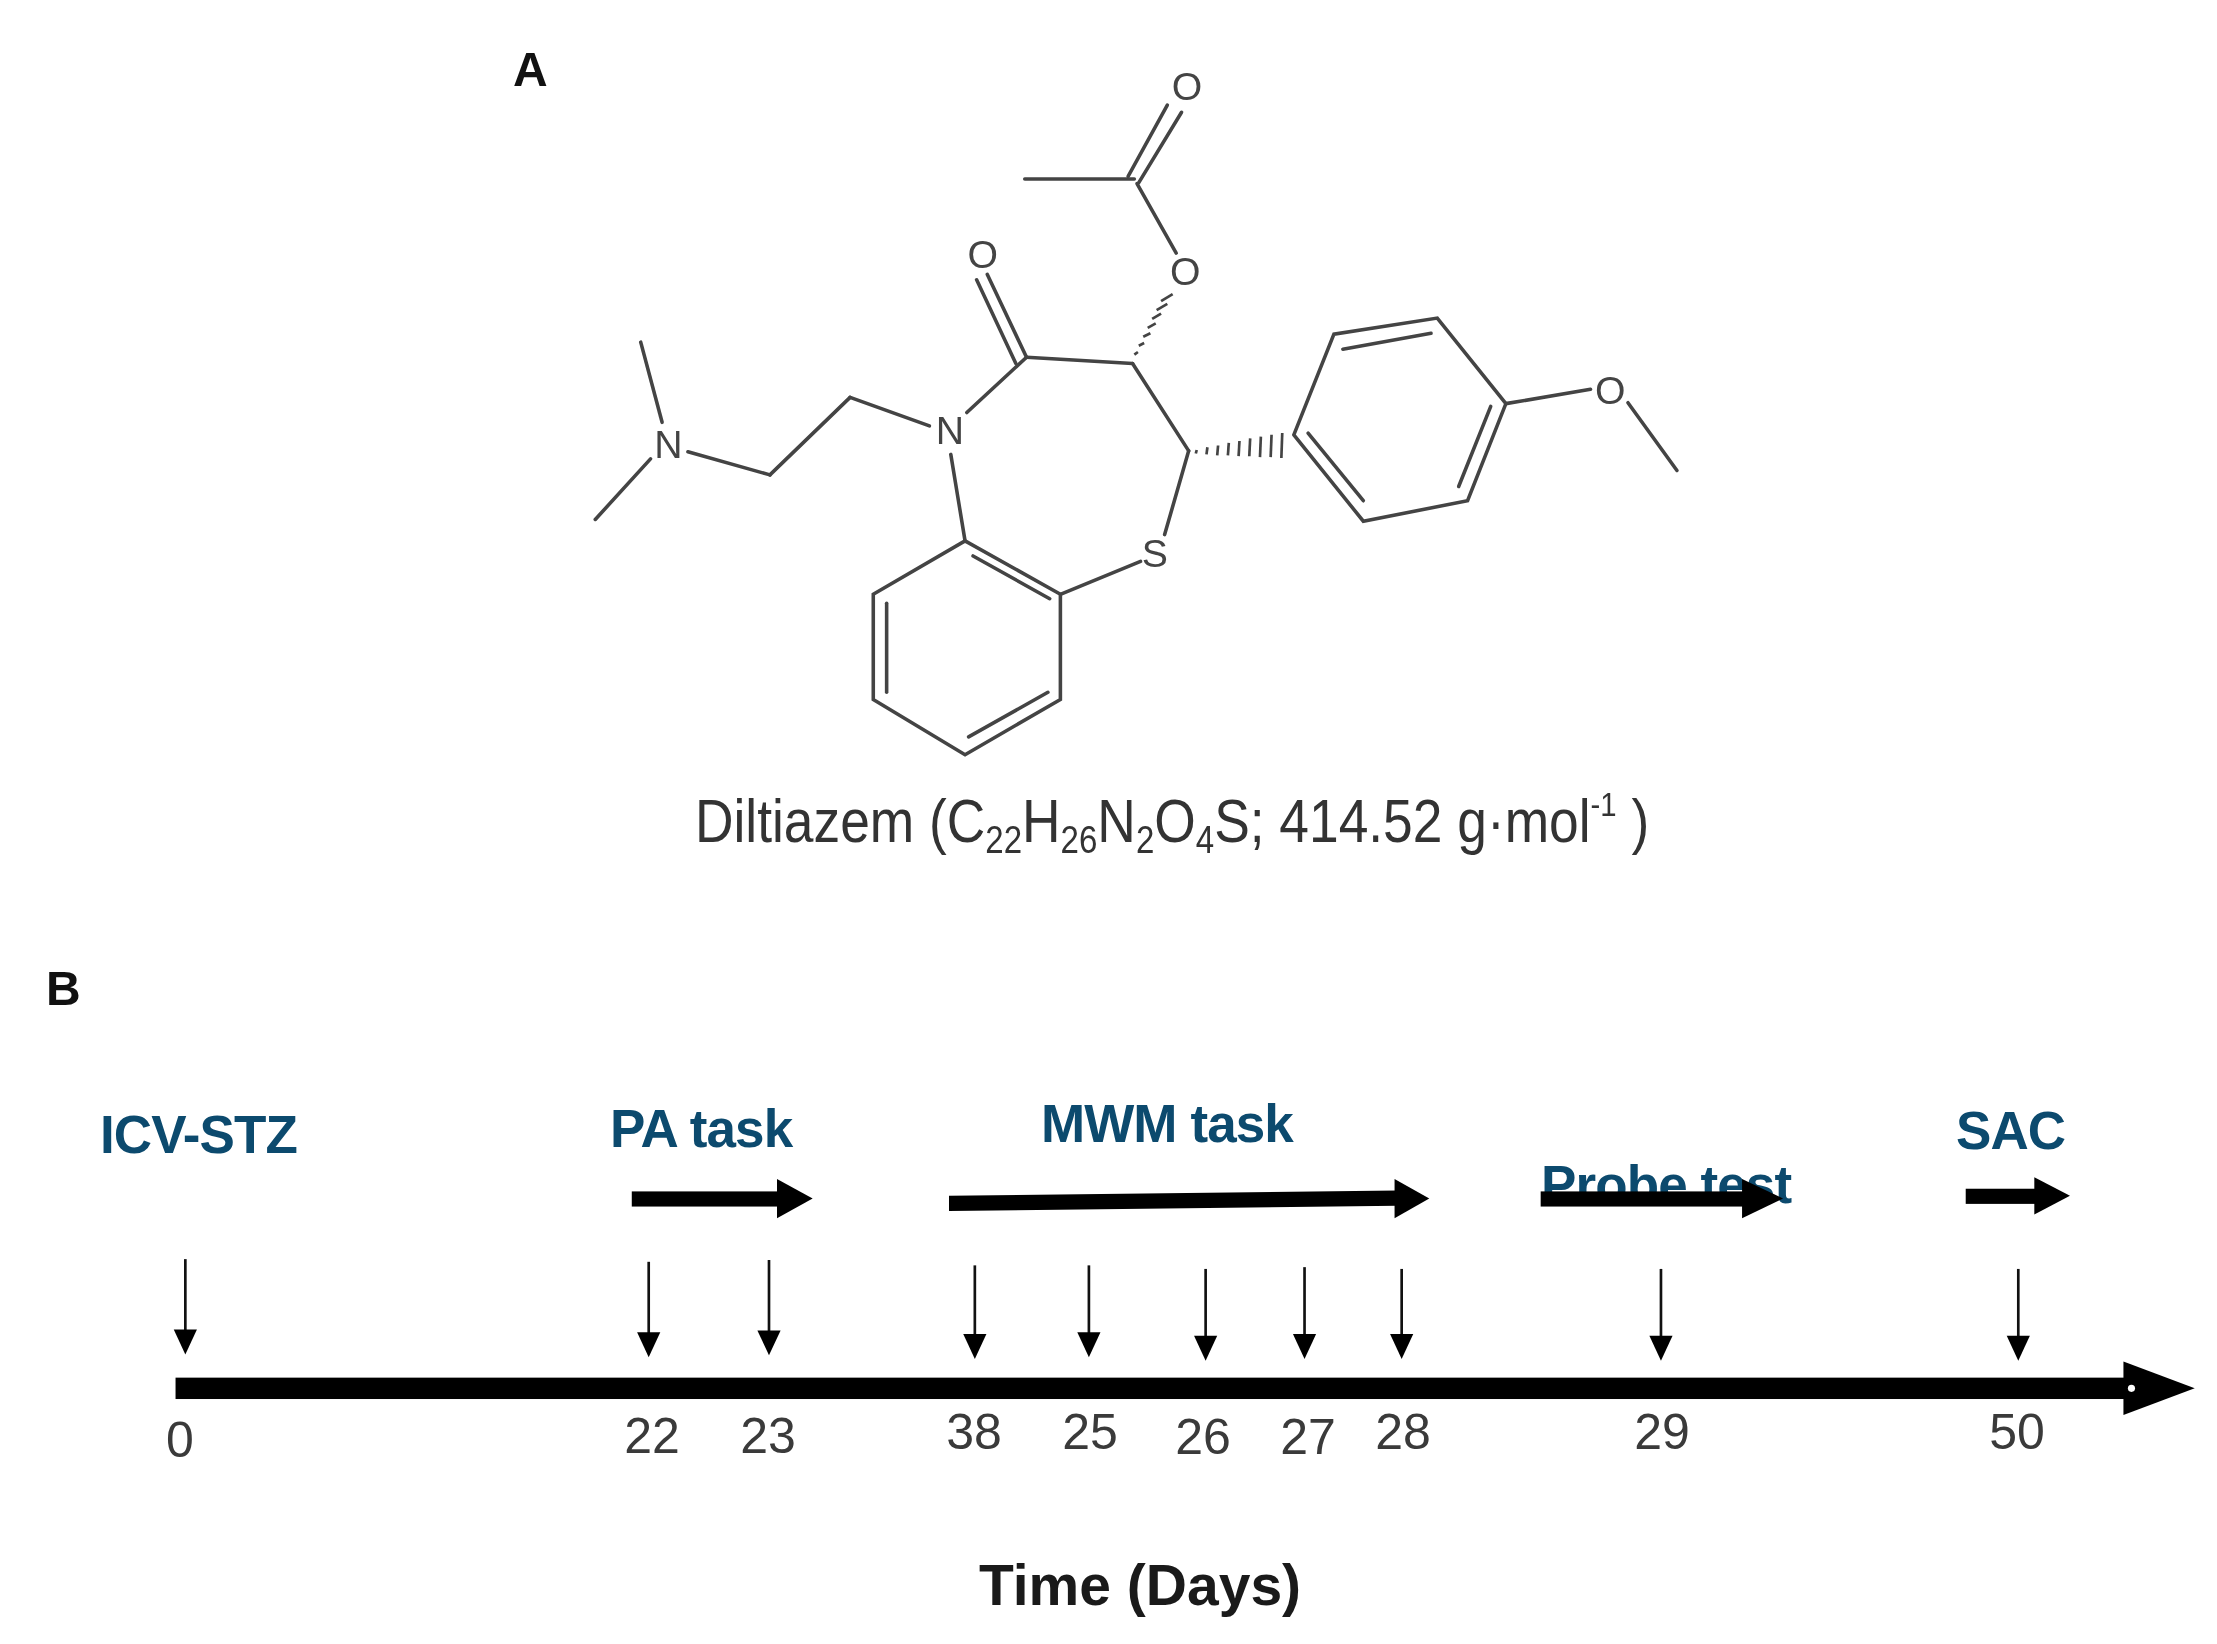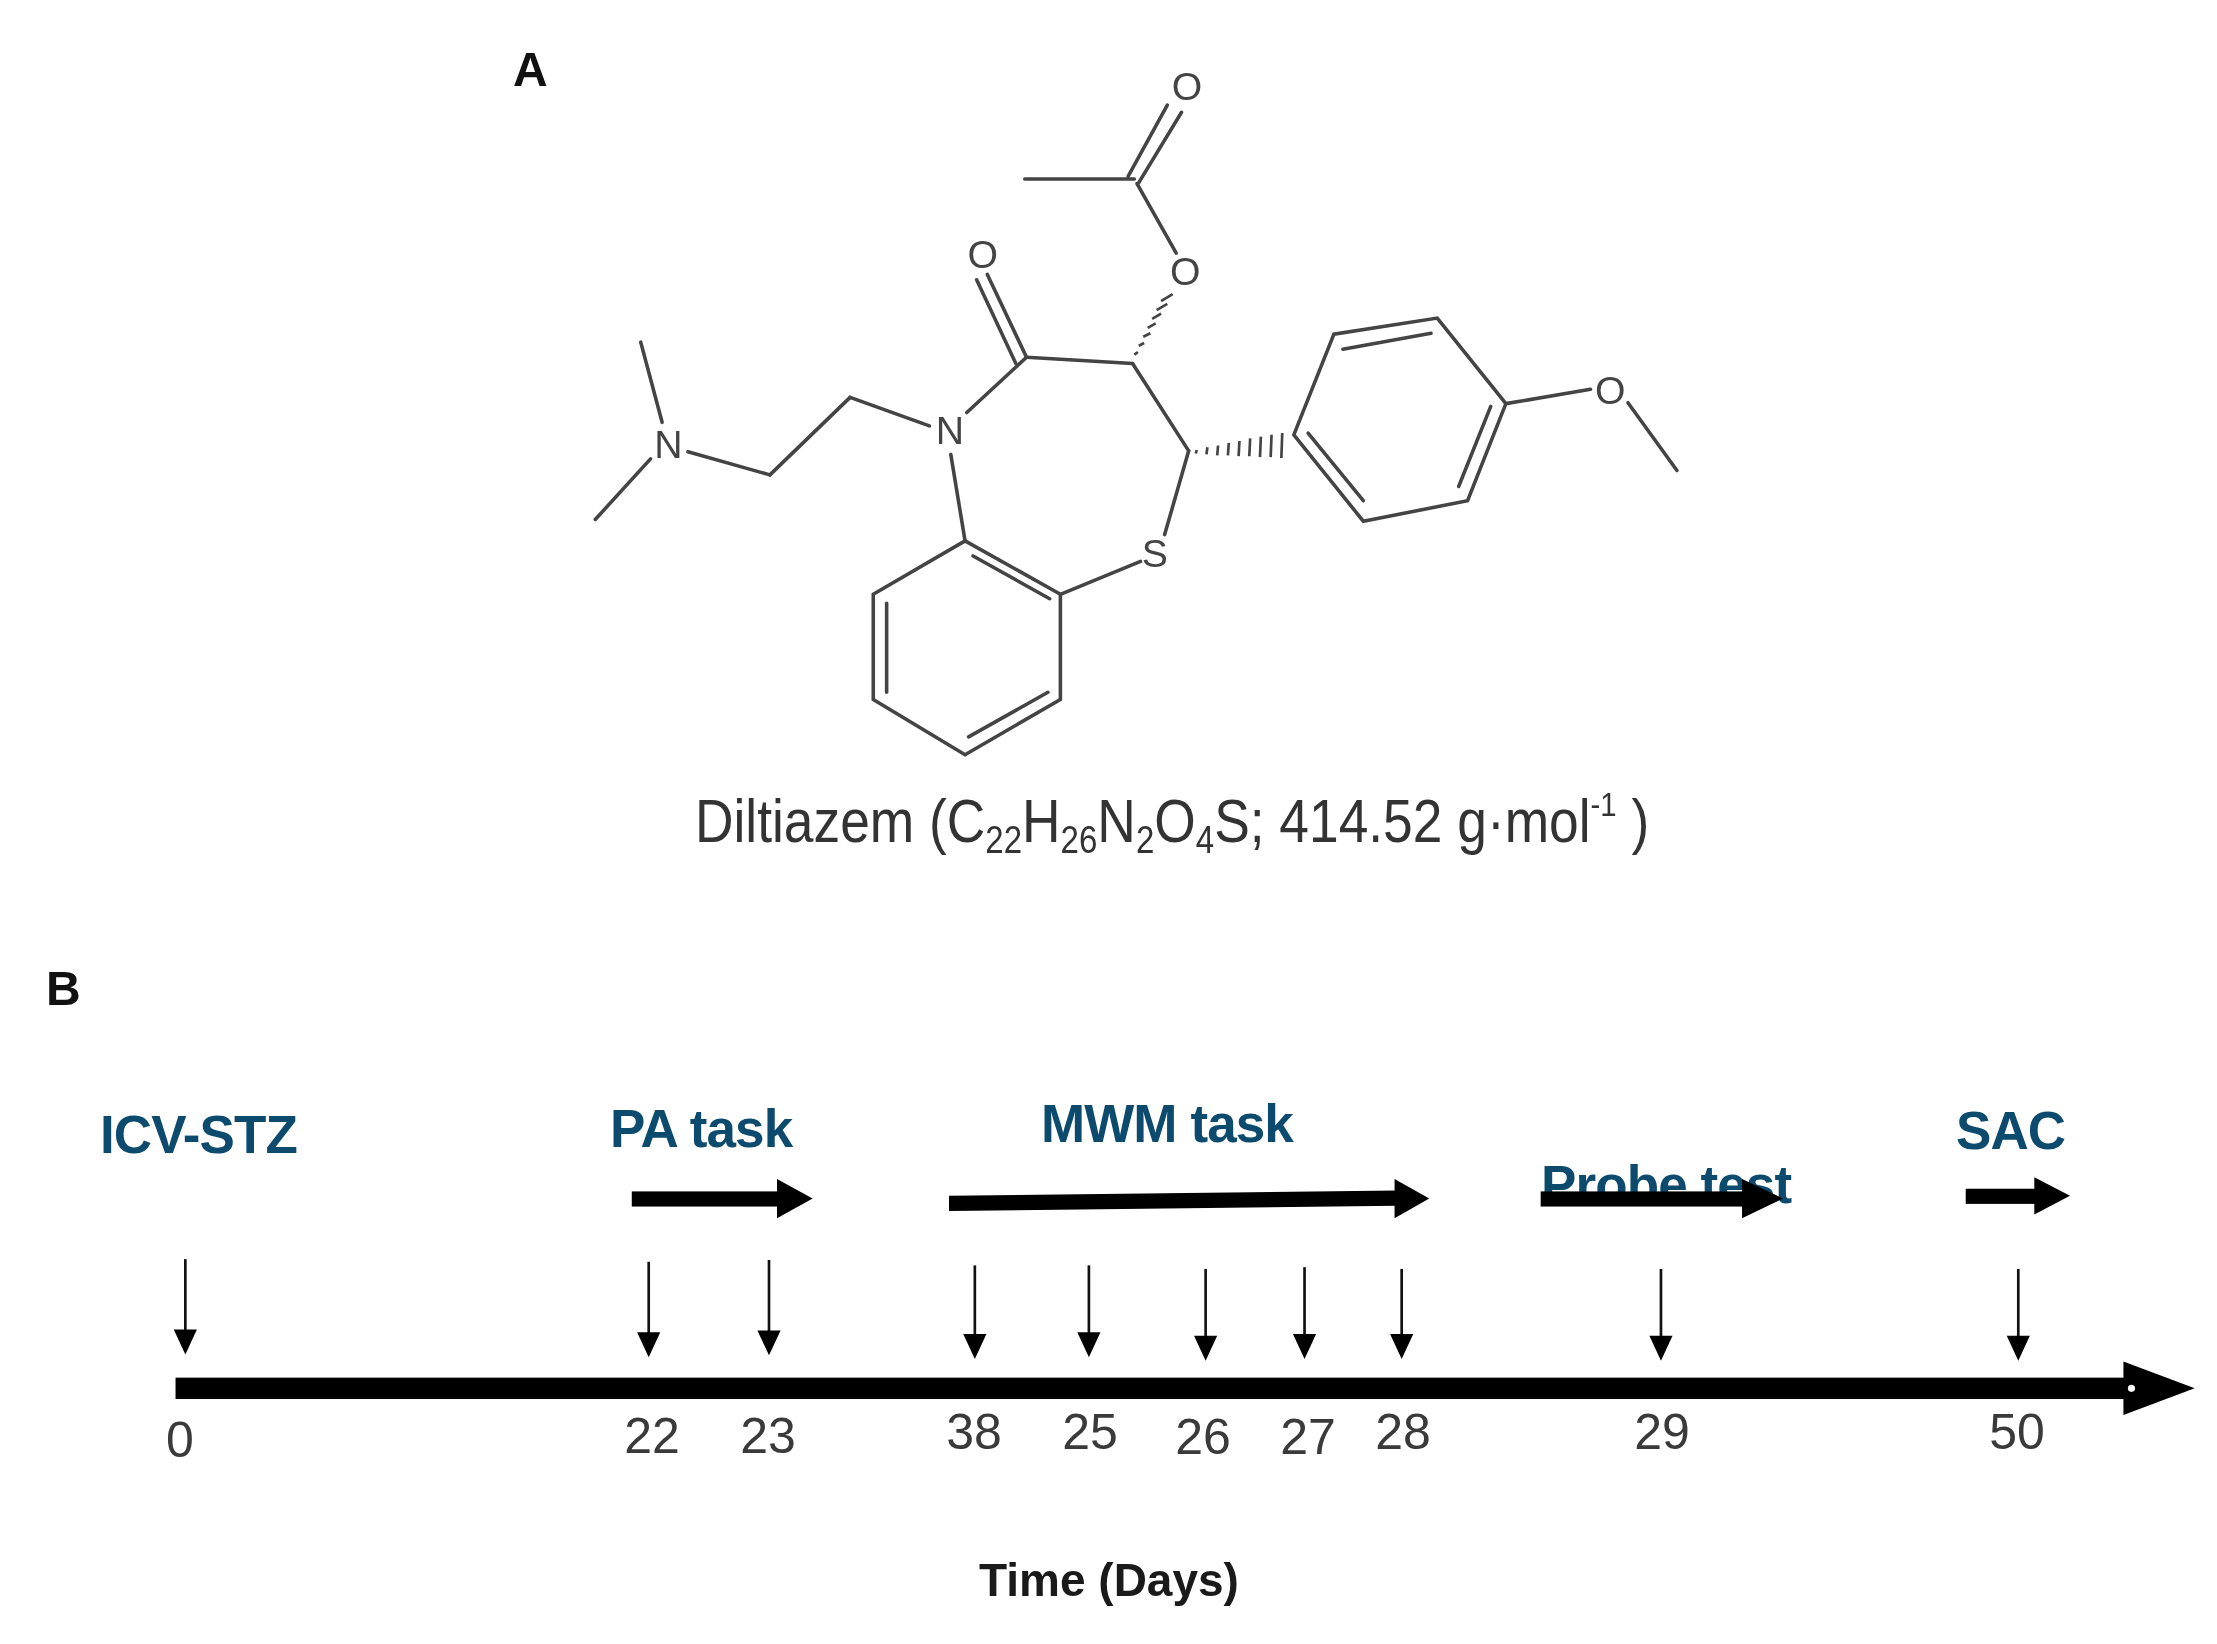--- a/index.html
+++ b/index.html
@@ -1,21 +1,21 @@
 <!DOCTYPE html>
 <html style="font-size:14.3px"><head>
 <meta charset="utf-8">
 <style>
   html, body { margin: 0; padding: 0; background: #ffffff; }
   body { width: 2217px; height: 1645px; position: relative; overflow: hidden; font-family: "Liberation Sans", sans-serif; }
   .abs { position: absolute; white-space: nowrap; }
   .panel-label { font-weight: bold; font-size: 48px; color: #111; line-height: 1; }
   .event-label { font-weight: bold; font-size: 53px; color: #0c4a6e; line-height: 1; letter-spacing: -0.9px; }
   .day-label { font-size: 50px; color: #3a3a3a; line-height: 1; transform: translateX(-50%); }
-  .axis-title { font-weight: bold; font-size: 46px; color: #1a1a1a; line-height: 1; }
+  .axis-title { font-weight: bold; font-size: 57px; color: #1a1a1a; line-height: 1; }
   .caption { font-size: 62px; color: #333; line-height: 1; transform-origin: left top; transform: scaleX(0.86); }
   .caption sub { font-size: 0.62em; vertical-align: -0.28em; }
   .caption sup { font-size: 0.55em; vertical-align: 0.75em; }
   svg.layer { position: absolute; left: 0; top: 0; }
   .atom { font-family: "Liberation Sans", sans-serif; font-size: 44px; fill: #444; }
 </style>
 </head>
 <body>
 
 <div class="abs panel-label" style="left:513px; top:46px;">A</div>

